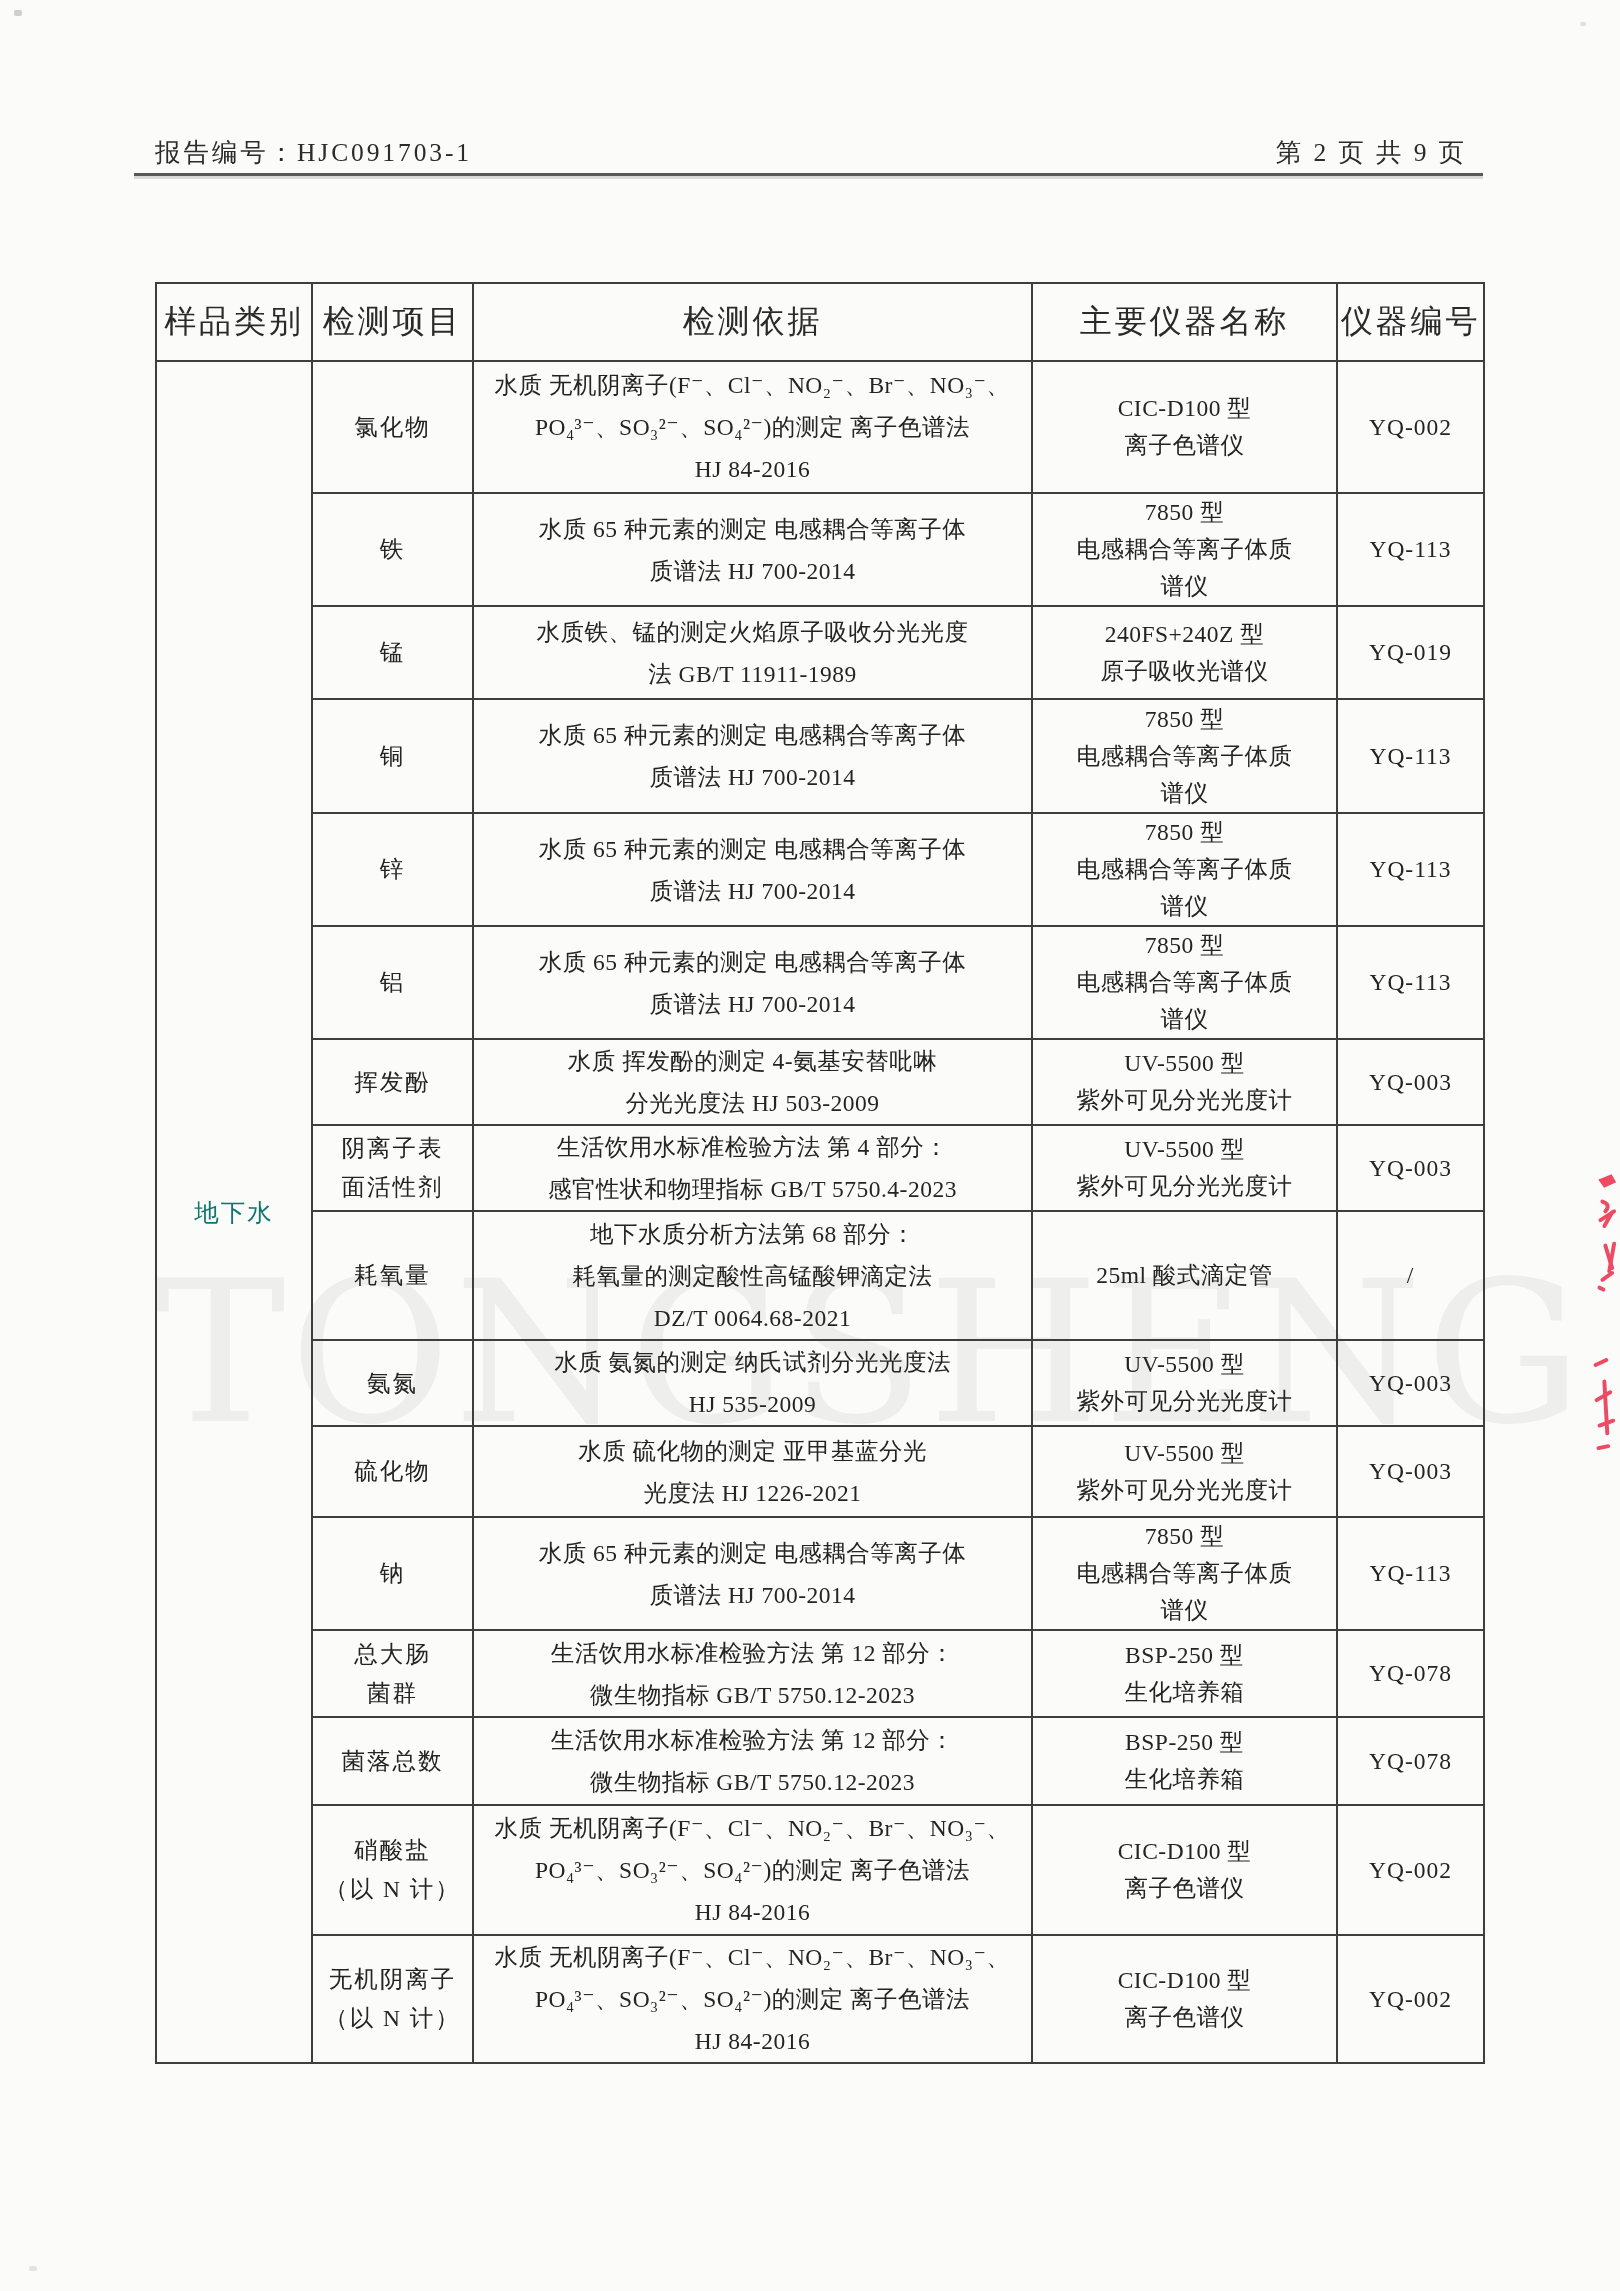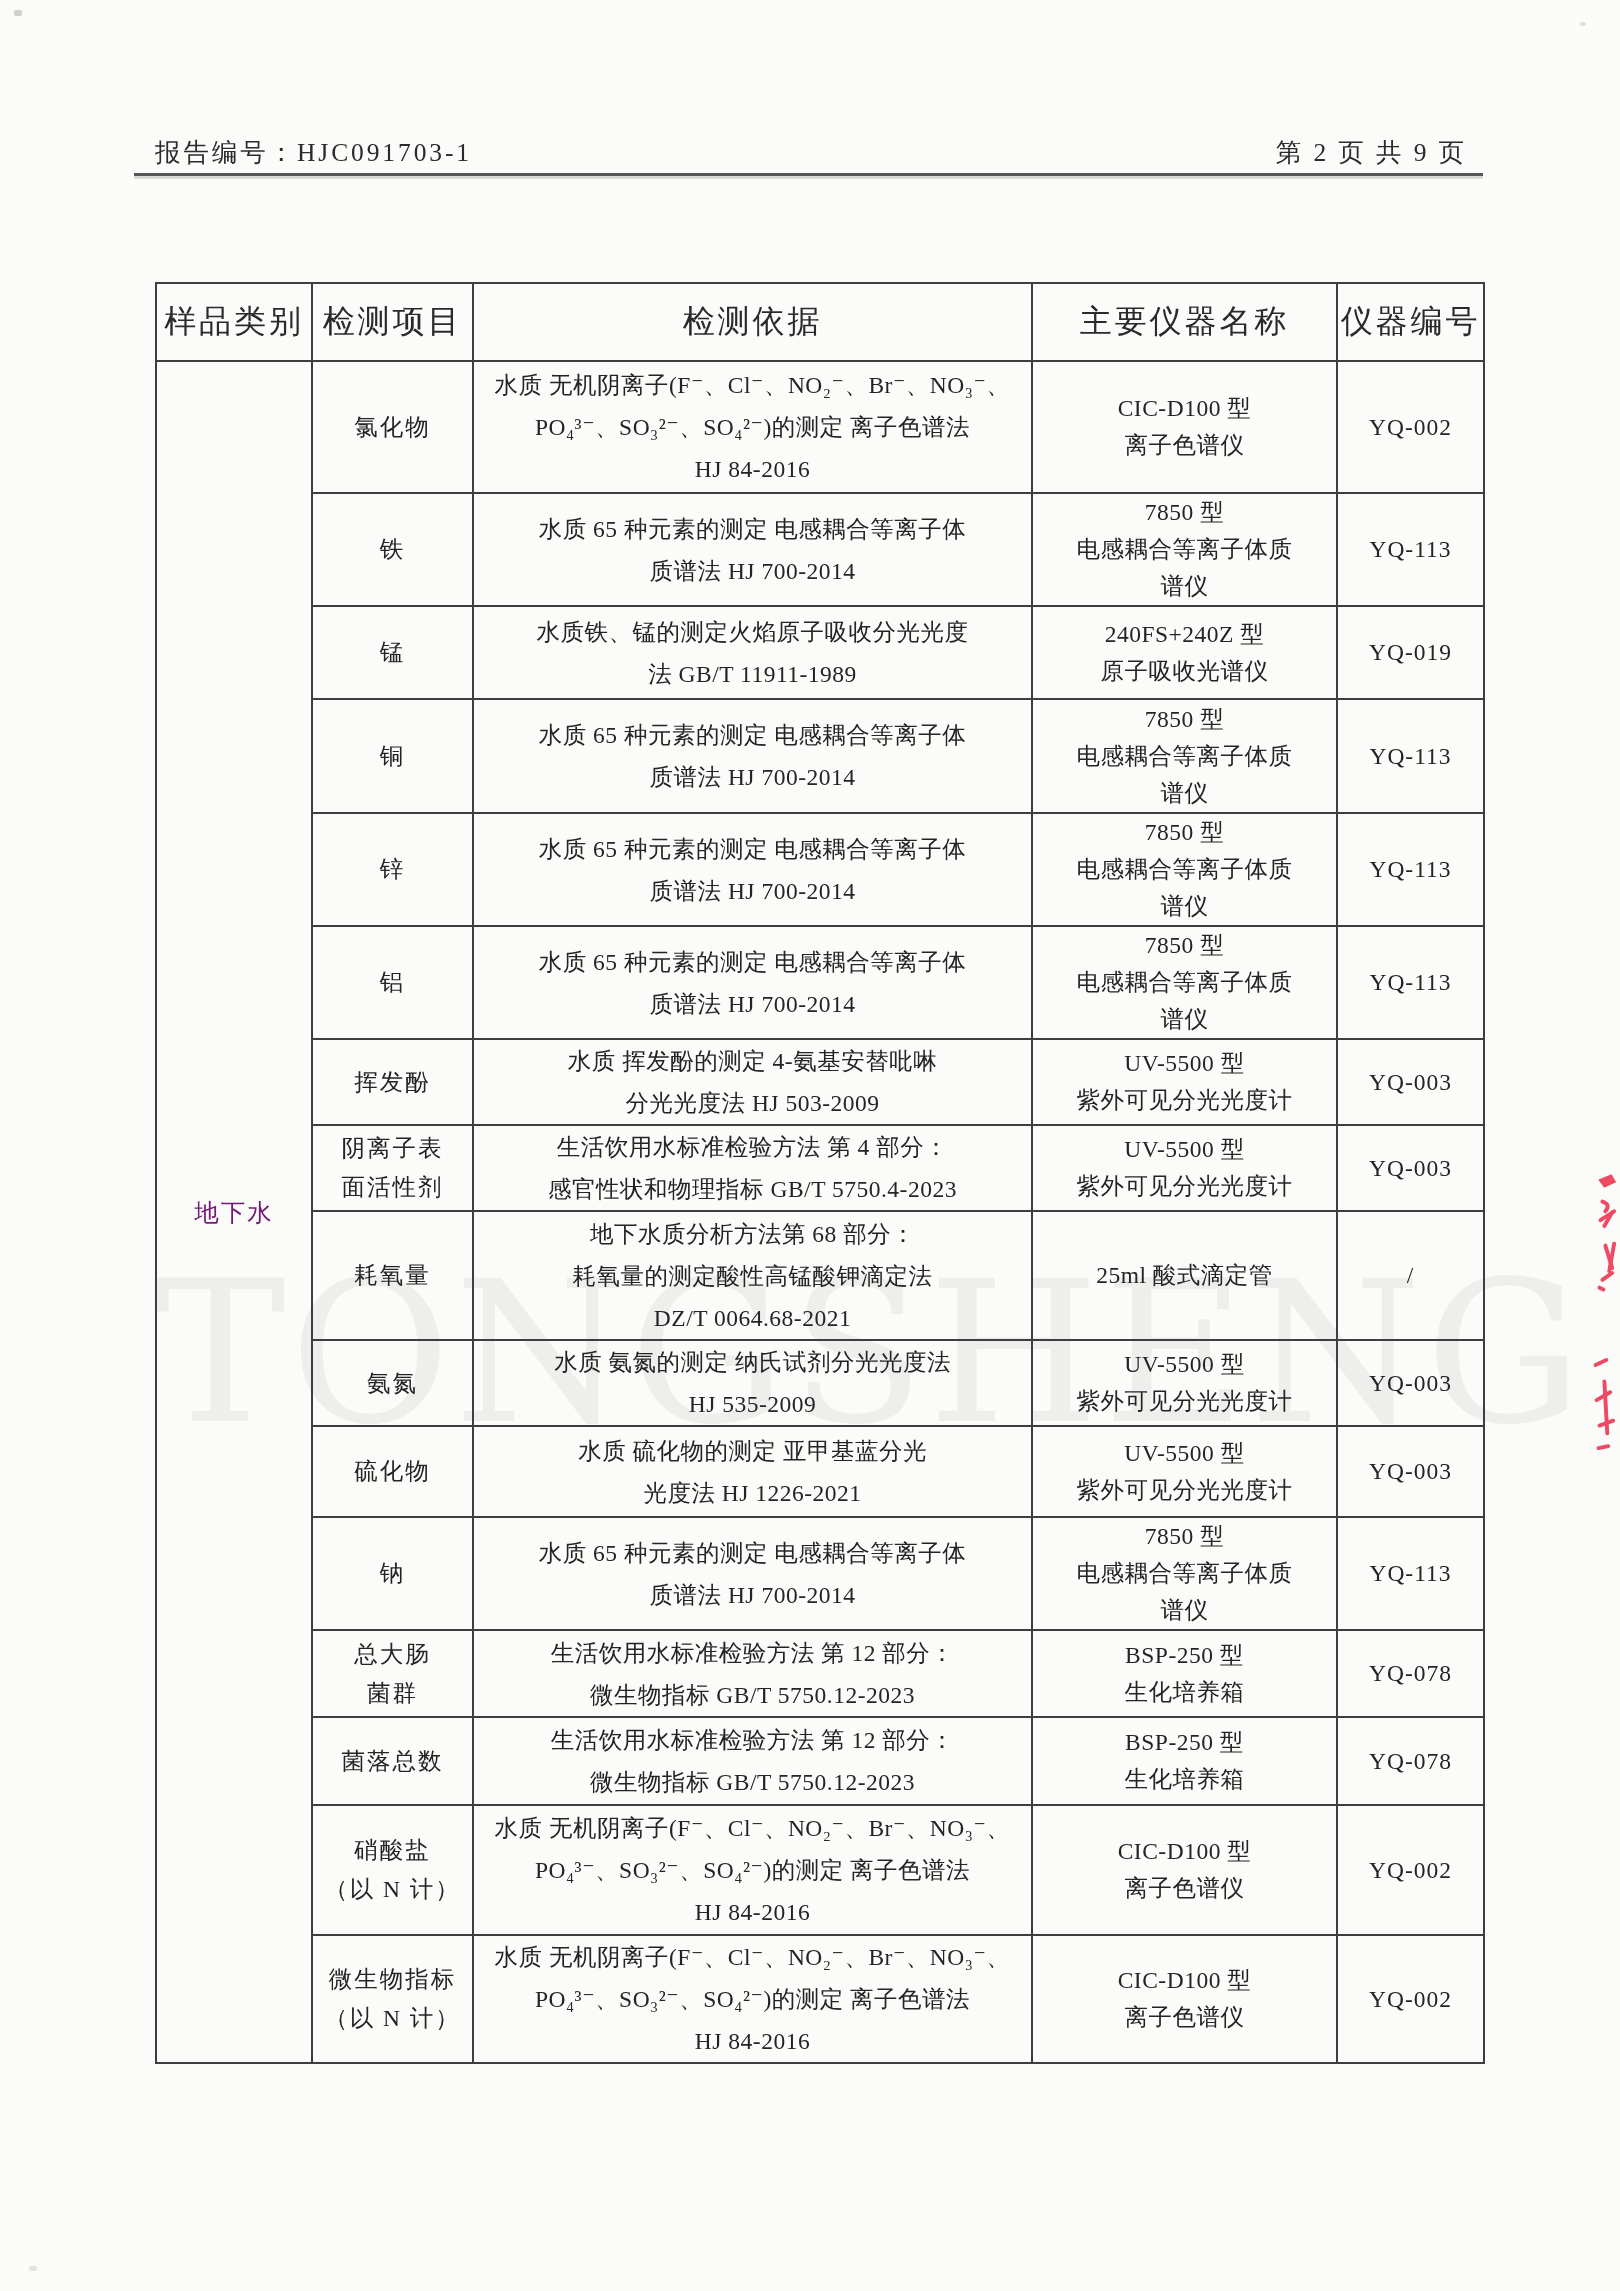--- a/index.html
+++ b/index.html
@@ -61,21 +61,21 @@
     z-index: 1;
   }
   .main-table th, .main-table td {
     border: 2px solid #3e3e3e;
     text-align: center; vertical-align: middle;
     padding: 0; font-weight: normal;
     background: transparent;
   }
   .main-table thead tr { height: 78px; }
   .main-table th { font-size: 32px; letter-spacing: 2.9px; color: #2a2a2a; }
-  .col-cat { font-size: 24.5px; letter-spacing: 5.9px; color: #701a75; }
+  .col-cat { font-size: 24.5px; letter-spacing: 5.9px; color: #0f766e; }
   .line { text-align: center; }
   .item-line  { line-height: 39px; letter-spacing: 2px; }
   .basis-line { line-height: 42px; letter-spacing: 0.5px; }
   .instr-line { line-height: 37px; letter-spacing: 0.5px; }
   .id-line    { line-height: 39px; letter-spacing: 1px; }
 
   
   .red-marks { position: absolute; left: 1576px; top: 1169px; z-index: 3; }
 
   
@@ -364,21 +364,21 @@
     <td class="cell">
             <div class="line instr-line">CIC-D100 型</div>
             <div class="line instr-line">离子色谱仪</div>
           </td>
     <td class="cell">
             <div class="line id-line">YQ-002</div>
           </td>
   </tr>
         <tr style="height: 126px;">
     <td class="cell">
-            <div class="line item-line">微生物指标</div>
+            <div class="line item-line">无机阴离子</div>
             <div class="line item-line">（以 N 计）</div>
           </td>
     <td class="cell">
             <div class="line basis-line">水质 无机阴离子(F⁻、Cl⁻、NO₂⁻、Br⁻、NO₃⁻、</div>
             <div class="line basis-line">PO₄³⁻、SO₃²⁻、SO₄²⁻)的测定 离子色谱法</div>
             <div class="line basis-line">HJ 84-2016</div>
           </td>
     <td class="cell">
             <div class="line instr-line">CIC-D100 型</div>
             <div class="line instr-line">离子色谱仪</div>

